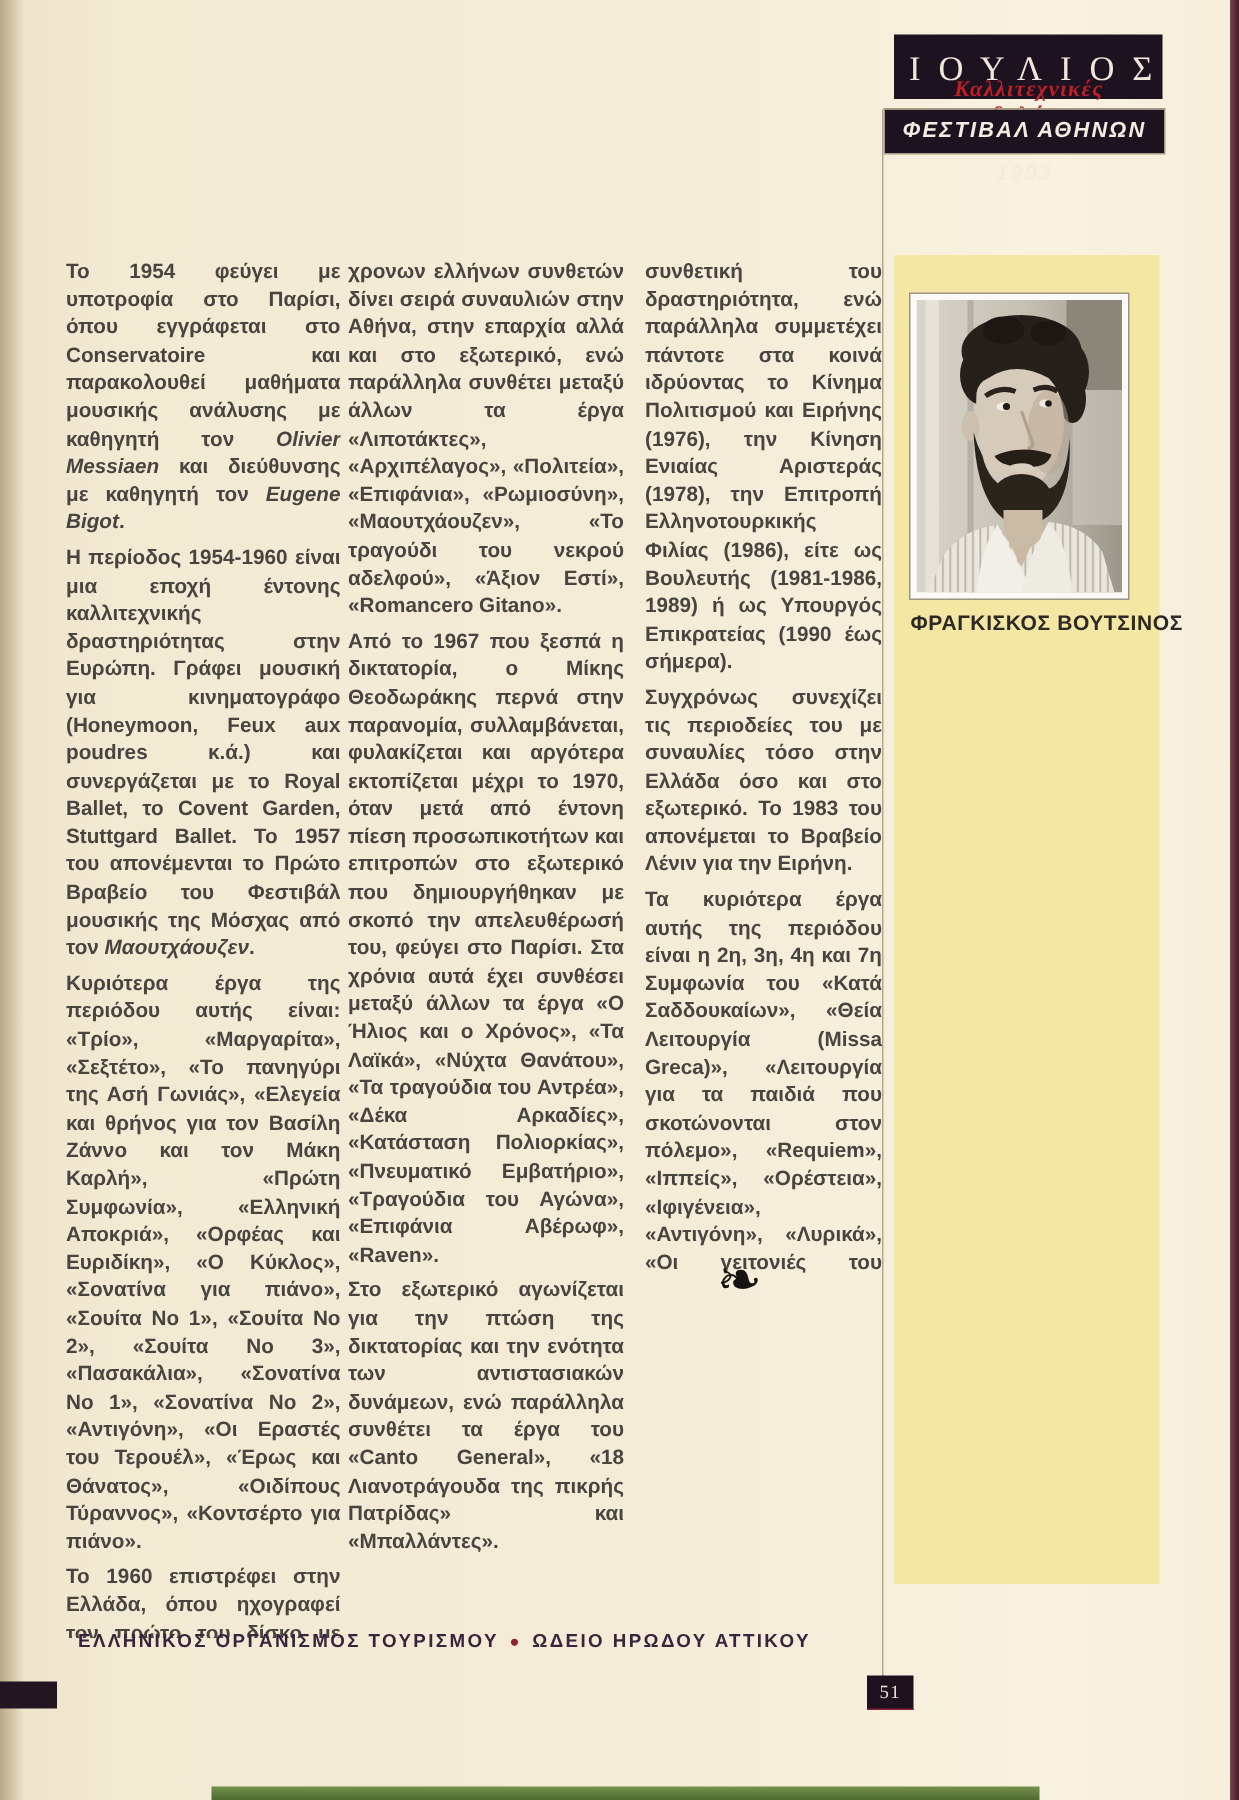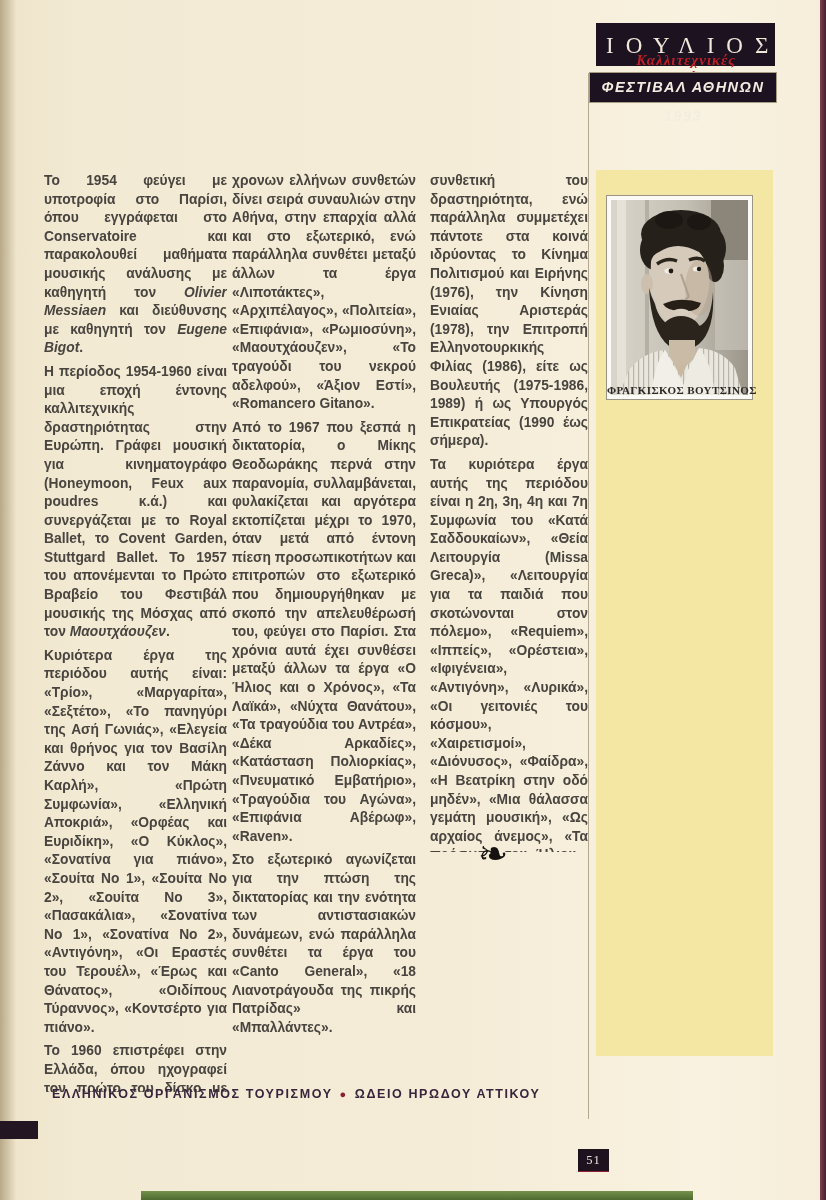--- a/index.html
+++ b/index.html
@@ -30,30 +30,30 @@
   .col em{font-style:italic;}
   #col-0{left:44px;width:183px;height:920px;}
   #col-1{left:232px;width:184px;height:925px;}
   #col-2{left:430px;width:158px;height:680px;}
   .ornament{position:absolute;left:458px;top:833px;width:70px;text-align:center;
     font-size:36px;color:#15120f;font-family:"DejaVu Sans",sans-serif;}
   
   .panel{position:absolute;left:596px;top:170px;width:177px;height:886px;background:#f4e7a3;}
   .photo-frame{position:absolute;left:607px;top:196px;width:137px;height:195px;background:#fbfaf6;
     padding:4px;box-shadow:0 0 0 1px #9b9383;}
-  .caption{position:absolute;left:607px;top:384px;width:160px;font-size:11px;font-weight:600;
-    letter-spacing:.4px;color:#2c2926;white-space:nowrap;font-family:Liberation Serif, serif;}
+  .caption{position:absolute;left:607px;top:407px;width:160px;font-size:14px;font-weight:600;
+    letter-spacing:.4px;color:#2c2926;white-space:nowrap;}
   
   .footer-block{position:absolute;left:0;top:1121px;width:38px;height:18px;background:#231521;}
   .footer-line{position:absolute;left:52px;top:1087px;font-size:12.5px;font-weight:bold;
     letter-spacing:1.6px;color:#38243c;white-space:nowrap;}
   .footer-line .bullet{color:#8e1f33;padding:0 7px;font-size:11px;}
   .page-num{position:absolute;left:578px;top:1117px;width:31px;height:22px;background:#1e121e;
     color:#ece4da;font-family:"Liberation Serif",serif;font-size:12.5px;letter-spacing:1px;
-    text-align:center;line-height:22px;border-bottom:1px solid #8e2036;margin-top:32px;}
+    text-align:center;line-height:22px;border-bottom:1px solid #8e2036;}
 </style>
 </head>
 <body>
 
 <div class="page">
   <div class="gutter-shadow"></div>
 
   <div class="box-month">ΙΟΥΛΙΟΣ</div>
   <div class="script-line">Καλλιτεχνικές εκδηλώσεις</div>
   <div class="box-festival">ΦΕΣΤΙΒΑΛ ΑΘΗΝΩΝ 1993</div>
@@ -64,21 +64,22 @@
       <p><span>Η περίοδος 1954-1960 είναι μια εποχή έντονης καλλιτεχνικής δραστηριότητας στην Ευρώπη. Γράφει μουσική για κινηματογράφο (Honeymoon, Feux aux poudres κ.ά.) και συνεργάζεται με το Royal Ballet, το Covent Garden, Stuttgard Ballet. Το 1957 του απονέμενται το Πρώτο Βραβείο του Φεστιβάλ μουσικής της Μόσχας από τον </span><em>Μαουτχάουζεν</em><span>.</span></p>
       <p><span>Κυριότερα έργα της περιόδου αυτής είναι: «Τρίο», «Μαργαρίτα», «Σεξτέτο», «Το πανηγύρι της Ασή Γωνιάς», «Ελεγεία και θρήνος για τον Βασίλη Ζάννο και τον Μάκη Καρλή», «Πρώτη Συμφωνία», «Ελληνική Αποκριά», «Ορφέας και Ευριδίκη», «Ο Κύκλος», «Σονατίνα για πιάνο», «Σουίτα Νο 1», «Σουίτα Νο 2», «Σουίτα Νο 3», «Πασακάλια», «Σονατίνα Νο 1», «Σονατίνα Νο 2», «Αντιγόνη», «Οι Εραστές του Τερουέλ», «Έρως και Θάνατος», «Οιδίπους Τύραννος», «Κοντσέρτο για πιάνο».</span></p>
       <p><span>Το 1960 επιστρέφει στην Ελλάδα, όπου ηχογραφεί τον πρώτο του δίσκο με λαϊκά τραγούδια, τον «Επιτάφιο του Ρίτσου. Στο διάστημα αυτό μέχρι το 1967 ιδρύει τη Μικρή Ορχήστρα Αθηνών και τον Μουσικό Οργανισμό Πειραια φέρει το ευρύ κοινό σ' επαφή με τη συμφωνική μουσική, αλλά και με τα έργα των σύγ-</span></p>
     </div>
   <div class="col" id="col-1">
       <p><span>χρονων ελλήνων συνθετών δίνει σειρά συναυλιών στην Αθήνα, στην επαρχία αλλά και στο εξωτερικό, ενώ παράλληλα συνθέτει μεταξύ άλλων τα έργα «Λιποτάκτες», «Αρχιπέλαγος», «Πολιτεία», «Επιφάνια», «Ρωμιοσύνη», «Μαουτχάουζεν», «Το τραγούδι του νεκρού αδελφού», «Άξιον Εστί», «Romancero Gitano».</span></p>
       <p><span>Από το 1967 που ξεσπά η δικτατορία, ο Μίκης Θεοδωράκης περνά στην παρανομία, συλλαμβάνεται, φυλακίζεται και αργότερα εκτοπίζεται μέχρι το 1970, όταν μετά από έντονη πίεση προσωπικοτήτων και επιτροπών στο εξωτερικό που δημιουργήθηκαν με σκοπό την απελευθέρωσή του, φεύγει στο Παρίσι. Στα χρόνια αυτά έχει συνθέσει μεταξύ άλλων τα έργα «Ο Ήλιος και ο Χρόνος», «Τα Λαϊκά», «Νύχτα Θανάτου», «Τα τραγούδια του Αντρέα», «Δέκα Αρκαδίες», «Κατάσταση Πολιορκίας», «Πνευματικό Εμβατήριο», «Τραγούδια του Αγώνα», «Επιφάνια Αβέρωφ», «Raven».</span></p>
       <p><span>Στο εξωτερικό αγωνίζεται για την πτώση της δικτατορίας και την ενότητα των αντιστασιακών δυνάμεων, ενώ παράλληλα συνθέτει τα έργα του «Canto General», «18 Λιανοτράγουδα της πικρής Πατρίδας» και «Μπαλλάντες».</span></p>
     </div>
   <div class="col" id="col-2">
-      <p><span>συνθετική του δραστηριότητα, ενώ παράλληλα συμμετέχει πάντοτε στα κοινά ιδρύοντας το Κίνημα Πολιτισμού και Ειρήνης (1976), την Κίνηση Ενιαίας Αριστεράς (1978), την Επιτροπή Ελληνοτουρκικής Φιλίας (1986), είτε ως Βουλευτής (1975-1986, 1989) ή ως Υπουργός Επικρατείας (1990 έως σήμερα).</span></p>
+      <p><span>συνθετική του δραστηριότητα, ενώ παράλληλα συμμετέχει πάντοτε στα κοινά ιδρύοντας το Κίνημα Πολιτισμού και Ειρήνης (1976), την Κίνηση Ενιαίας Αριστεράς (1978), την Επιτροπή Ελληνοτουρκικής Φιλίας (1986), είτε ως Βουλευτής (1981-1986, 1989) ή ως Υπουργός Επικρατείας (1990 έως σήμερα).</span></p>
+      <p><span>Συγχρόνως συνεχίζει τις περιοδείες του με συναυλίες τόσο στην Ελλάδα όσο και στο εξωτερικό. Το 1983 του απονέμεται το Βραβείο Λένιν για την Ειρήνη.</span></p>
       <p><span>Τα κυριότερα έργα αυτής της περιόδου είναι η 2η, 3η, 4η και 7η Συμφωνία του «Κατά Σαδδουκαίων», «Θεία Λειτουργία (Missa Greca)», «Λειτουργία για τα παιδιά που σκοτώνονται στον πόλεμο», «Requiem», «Ιππείς», «Ορέστεια», «Ιφιγένεια», «Αντιγόνη», «Λυρικά», «Οι γειτονιές του κόσμου», «Χαιρετισμοί», «Διόνυσος», «Φαίδρα», «Η Βεατρίκη στην οδό μηδέν», «Μια θάλασσα γεμάτη μουσική», «Ως αρχαίος άνεμος», «Τα πρόσωπα του Ήλιου», «Καρυωτάκης» (Όπερα), «Ζορμπάς» (Μπαλέτο), «Μήδεια» (Όπερα).</span></p>
     </div>
 
   <div class="ornament">❧</div>
 
   <div class="panel"></div>
   <div class="photo-frame">
     <svg width="137" height="195" viewBox="0 0 137 195">
       <defs>
         <linearGradient id="bgph" x1="0" y1="0" x2="1" y2="0">

